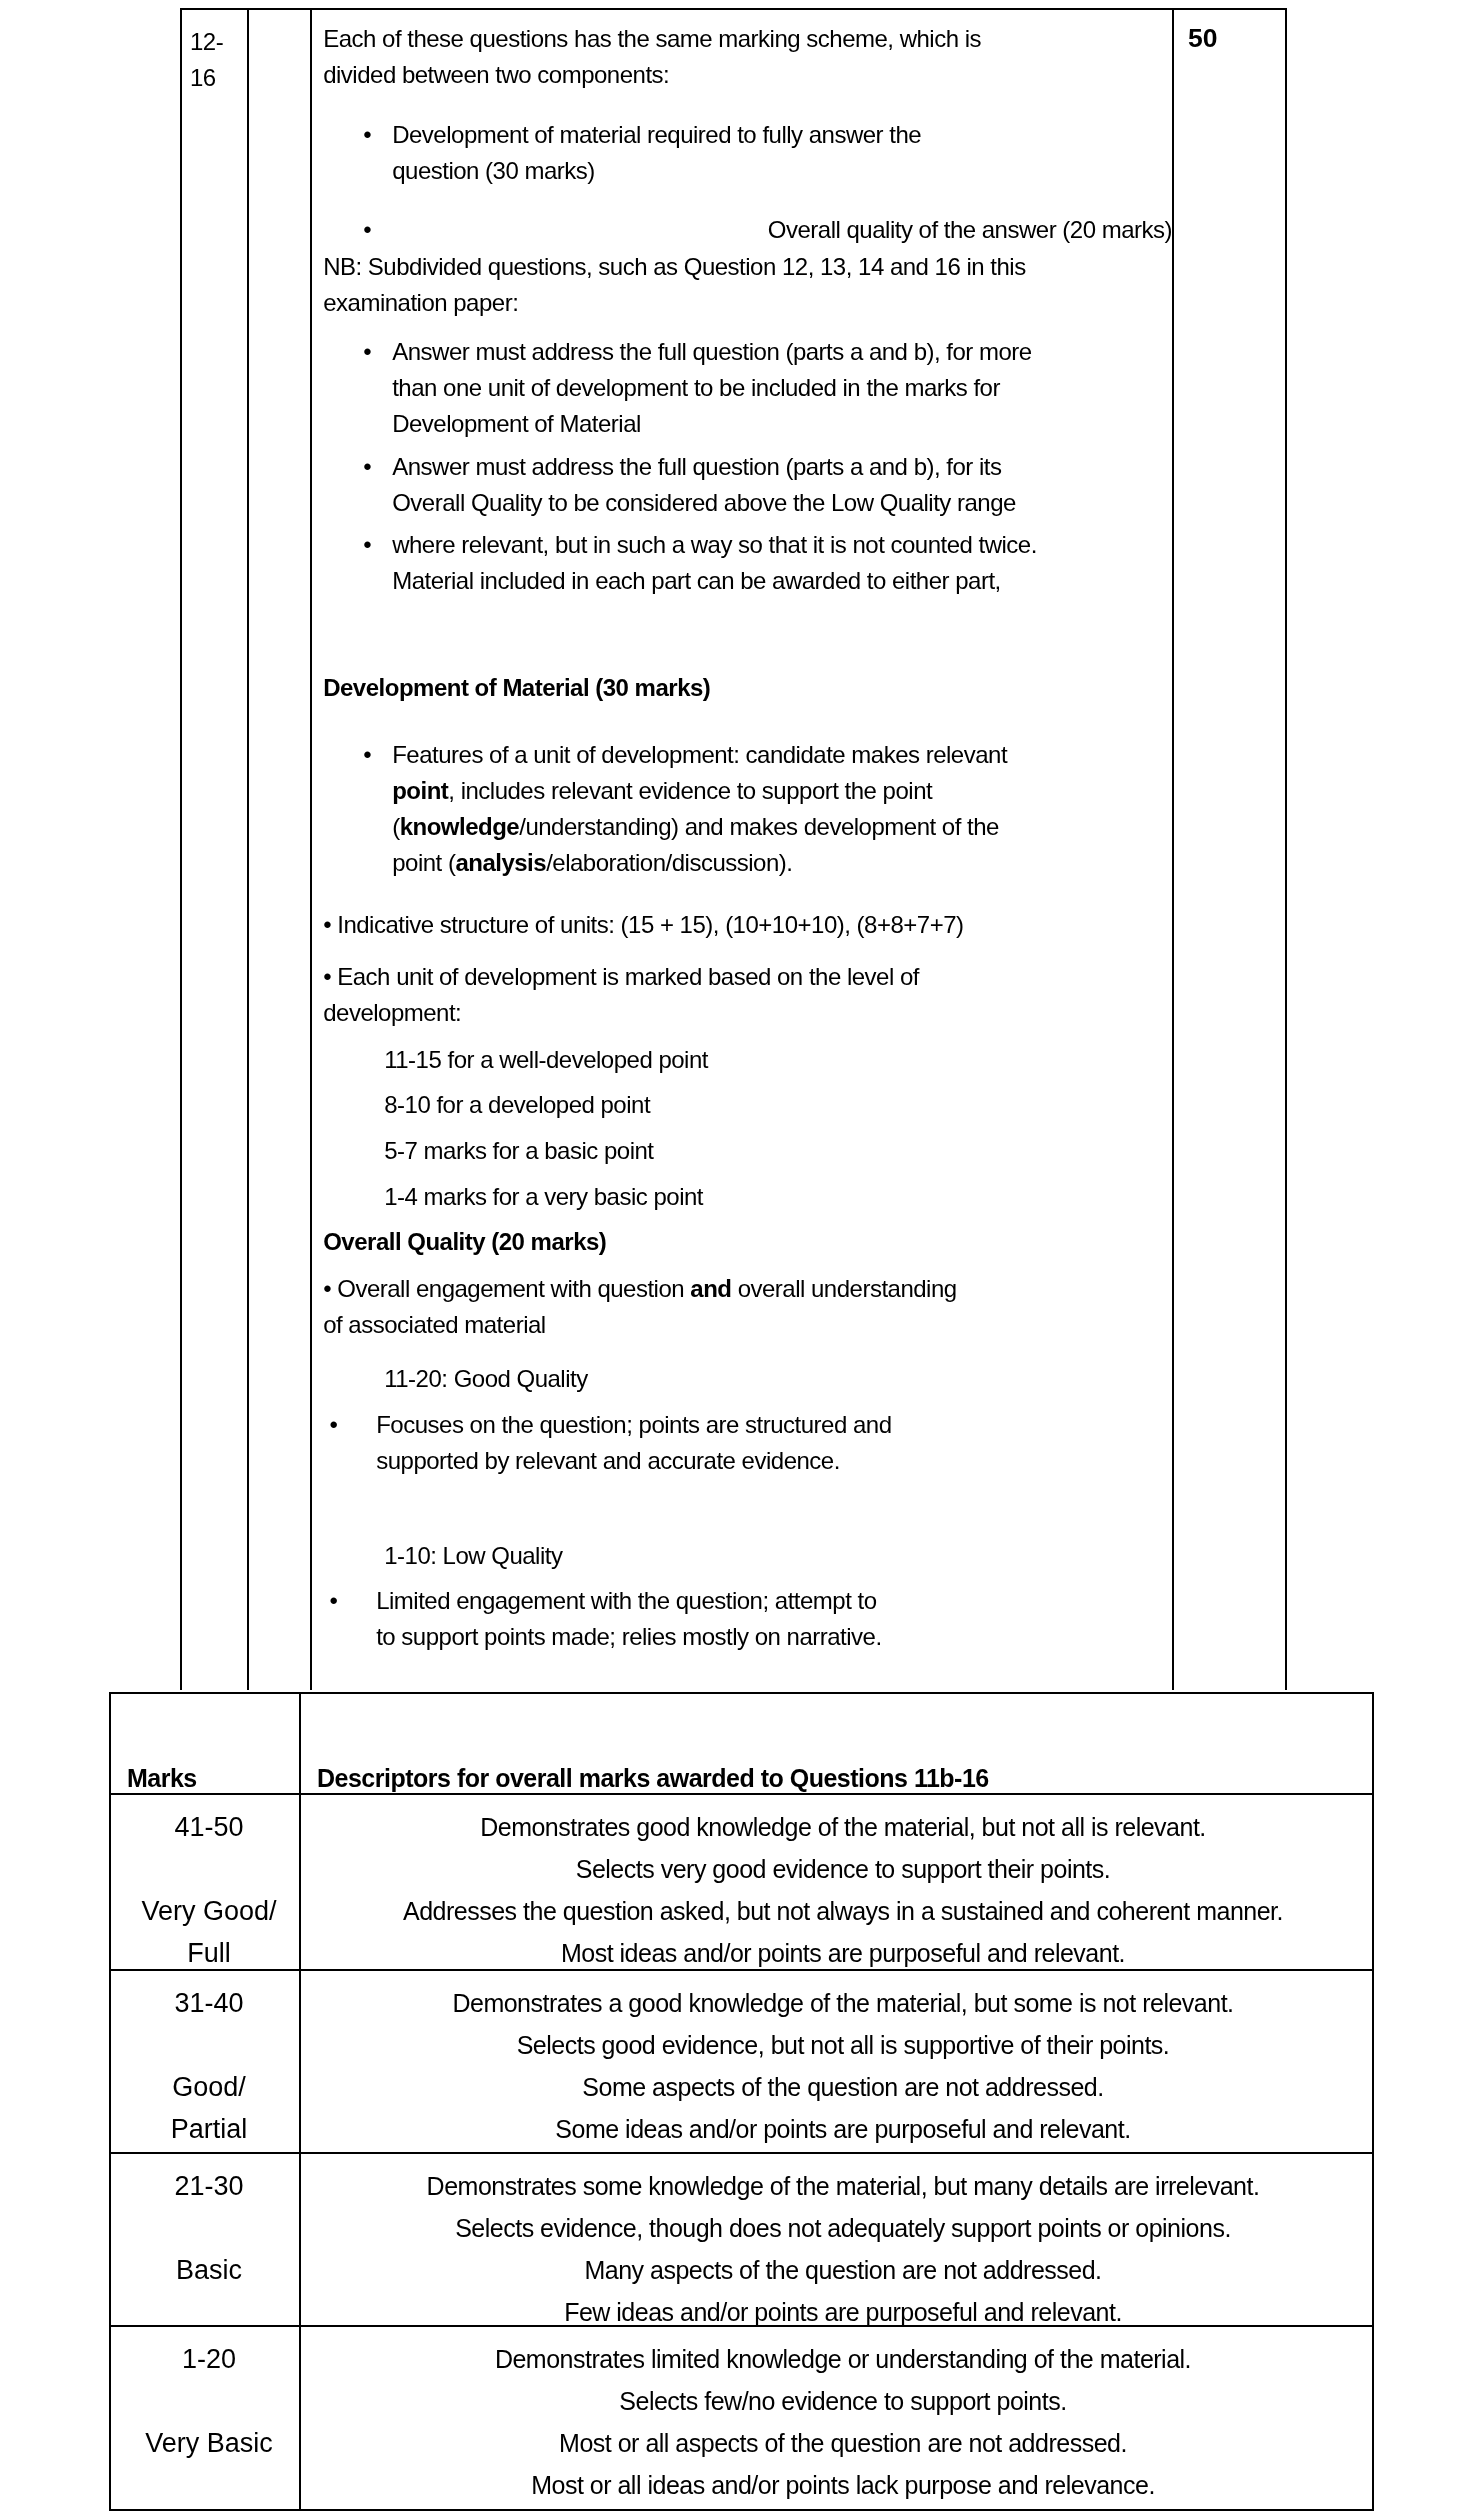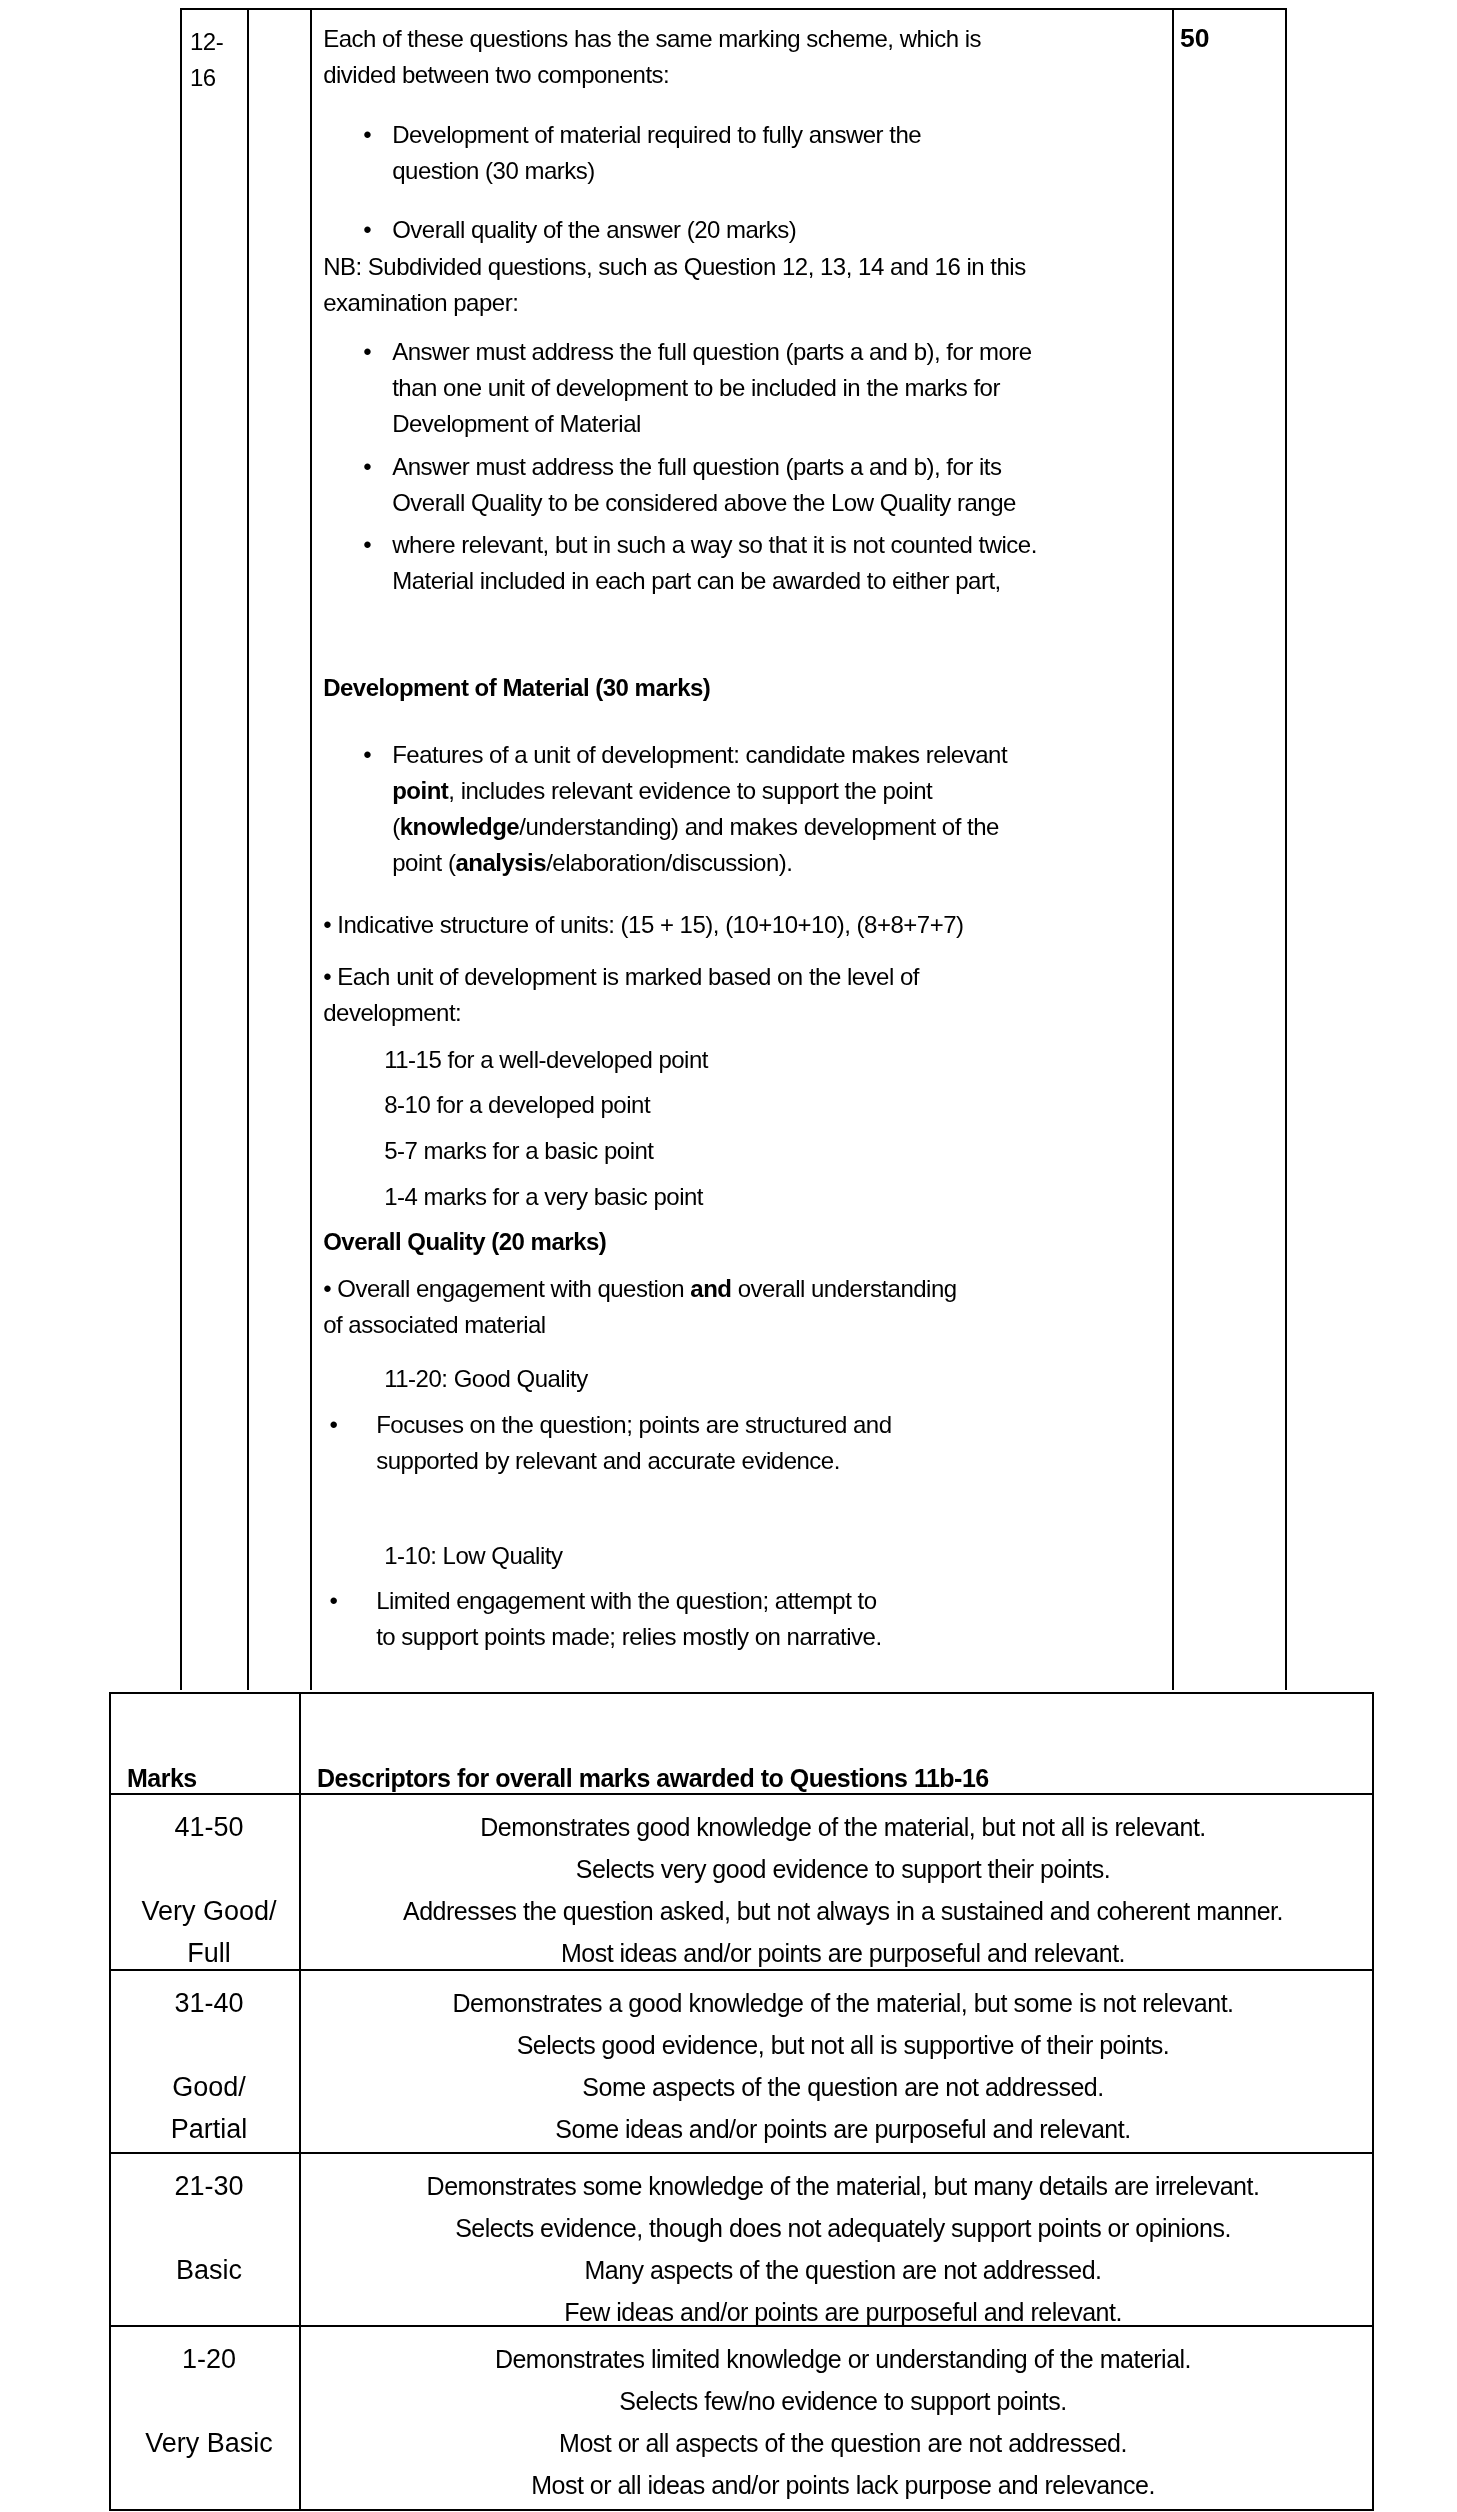--- a/index.html
+++ b/index.html
@@ -13,23 +13,23 @@
   .top-table {
     position: absolute; left: 180px; top: 8px;
     width: 1107px; height: 1682px;
     border: 2.4px solid #000; border-bottom: none;
     display: grid; grid-template-columns: 67px 63px 862px 1fr;
   }
   .top-table > .cell { border-right: 2.4px solid #000; }
   .top-table > .cell:last-child { border-right: none; }
   .cell-qrange { padding: 14.4px 4.8px 0 8px; font-size: 24px; line-height: 36px; letter-spacing: -0.5px; }
   .cell-body  { padding: 11.2px 0 0 11.2px; font-size: 24px; line-height: 36px; letter-spacing: -0.5px; }
-  .cell-total { padding: 13px 0 0 6px; font-size: 26.5px; font-weight: bold; }
+  .cell-total { padding: 13px 0 0 14px; font-size: 26.5px; font-weight: bold; }
   .line { white-space: nowrap; }
-  .mb2  { margin-bottom: 1.6px; }
+  .mb2  { margin-bottom: 1.6px; text-align: right; }
   .mb8  { margin-bottom: 6.4px; }  .mb10 { margin-bottom: 8px; }
   .mb14 { margin-bottom: 11.2px; margin-top: 16px; } .mb16 { margin-bottom: 13px; }
   .mb20 { margin-bottom: 16px; } .mb22 { margin-bottom: 17.6px; }
   .mb28 { margin-bottom: 22.5px; } .mb30 { margin-bottom: 24px; }
   .mb32 { margin-bottom: 26px; } .mb38 { margin-bottom: 30.5px; }
   .sp88 { height: 71px; } .sp73 { height: 59px; }
   .blt { position: relative; padding-left: 69px; list-style: none; }
   .blt::before { content: "\2022"; position: absolute; left: 40px; }
   .blt2 { position: relative; padding-left: 53px; list-style: none; }
   .blt2::before { content: "\2022"; position: absolute; left: 6.4px; }

